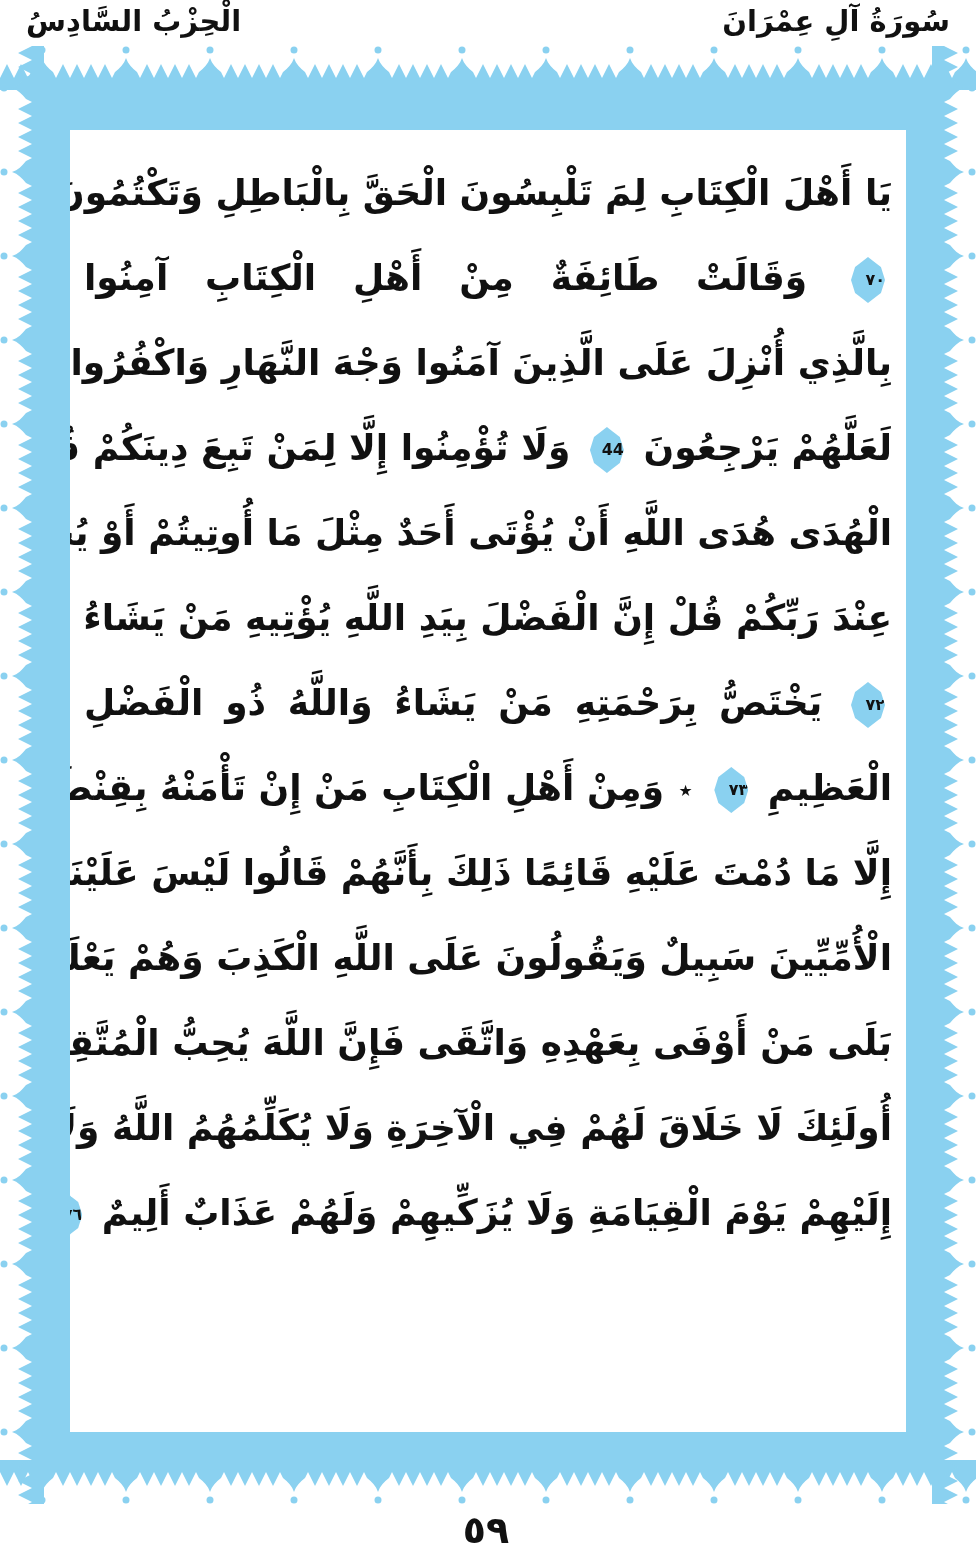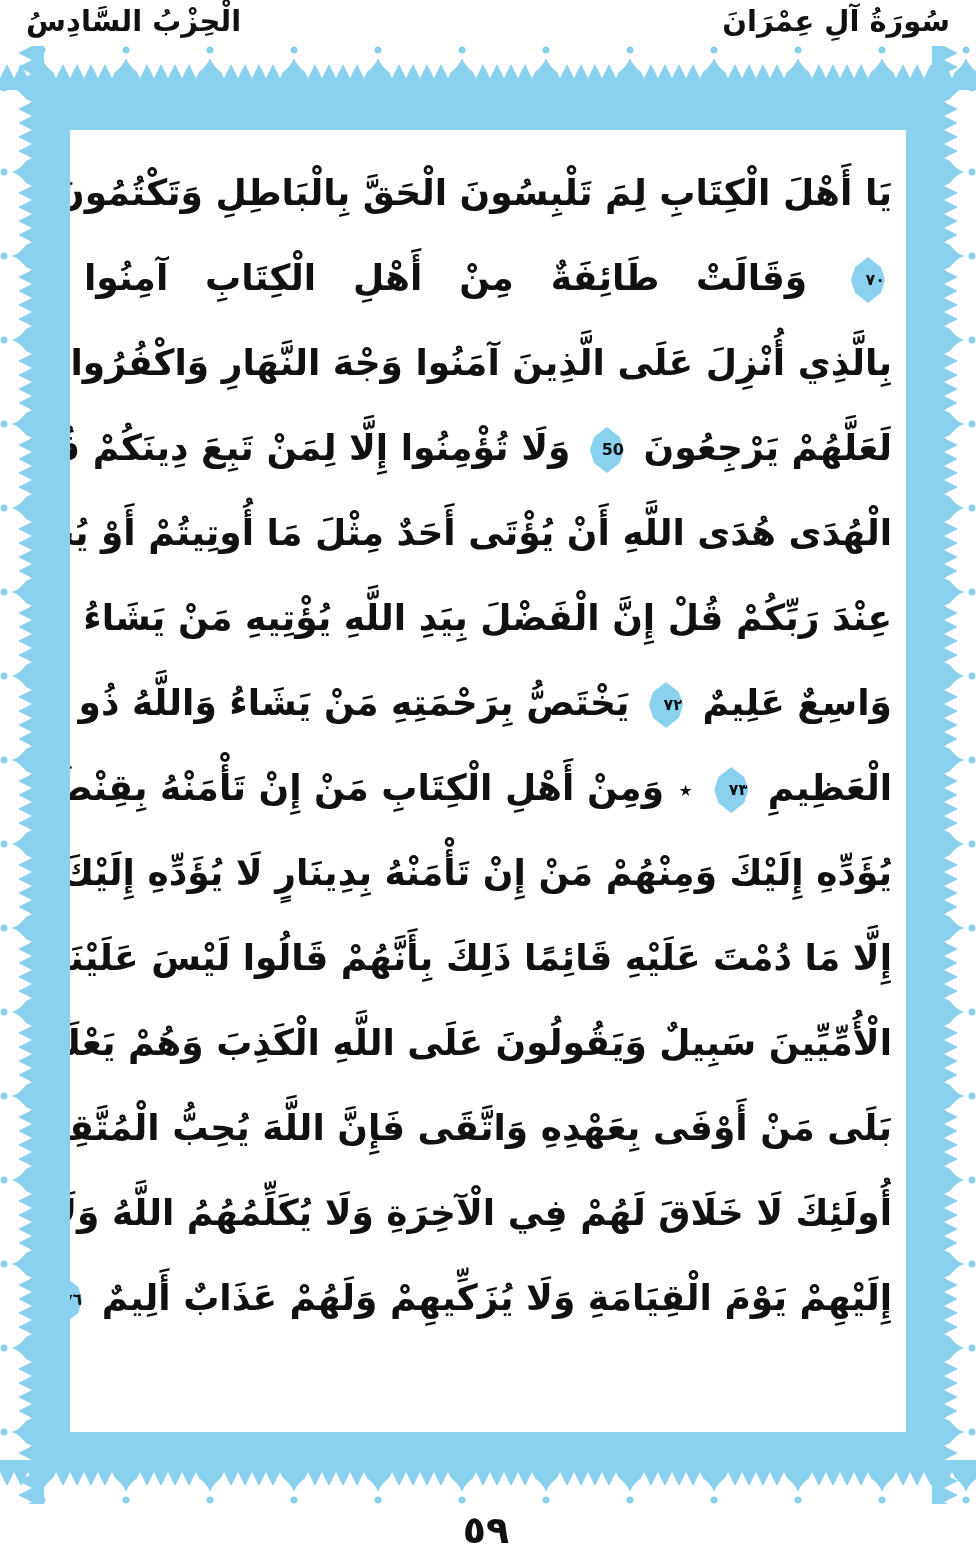--- a/index.html
+++ b/index.html
@@ -127,31 +127,30 @@
   <div class="frame"></div>
 
   <div class="panel">
     <div class="lines">
         <div class="qline"><span class="qtext">يَا أَهْلَ الْكِتَابِ لِمَ تَلْبِسُونَ الْحَقَّ بِالْبَاطِلِ وَتَكْتُمُونَ الْحَقَّ</span></div>
         <div class="qline"> <span class="vmark">
             <span class="vnum">٧٠</span>
           </span> <span class="qtext">وَقَالَتْ طَائِفَةٌ مِنْ أَهْلِ الْكِتَابِ آمِنُوا</span></div>
         <div class="qline"><span class="qtext">بِالَّذِي أُنْزِلَ عَلَى الَّذِينَ آمَنُوا وَجْهَ النَّهَارِ وَاكْفُرُوا آخِرَهُ</span></div>
         <div class="qline"><span class="qtext">لَعَلَّهُمْ يَرْجِعُونَ</span> <span class="vmark">
-            <span class="vnum">50</span>
+            <span class="vnum">44</span>
           </span> <span class="qtext">وَلَا تُؤْمِنُوا إِلَّا لِمَنْ تَبِعَ دِينَكُمْ قُلْ إِنَّ</span></div>
         <div class="qline"><span class="qtext">الْهُدَى هُدَى اللَّهِ أَنْ يُؤْتَى أَحَدٌ مِثْلَ مَا أُوتِيتُمْ أَوْ يُحَاجُّوكُمْ</span></div>
         <div class="qline"><span class="qtext">عِنْدَ رَبِّكُمْ قُلْ إِنَّ الْفَضْلَ بِيَدِ اللَّهِ يُؤْتِيهِ مَنْ يَشَاءُ وَاللَّهُ</span></div>
-        <div class="qline"><span class="qtext">وَاسِعٌ عَلِيمٌ</span> <span class="vmark">
+        <div class="qline"> <span class="vmark">
             <span class="vnum">٧٢</span>
           </span> <span class="qtext">يَخْتَصُّ بِرَحْمَتِهِ مَنْ يَشَاءُ وَاللَّهُ ذُو الْفَضْلِ</span></div>
         <div class="qline"><span class="qtext">الْعَظِيمِ</span> <span class="vmark">
             <span class="vnum">٧٣</span>
           </span> <span class="rub">٭</span> <span class="qtext">وَمِنْ أَهْلِ الْكِتَابِ مَنْ إِنْ تَأْمَنْهُ بِقِنْطَارٍ</span></div>
-        <div class="qline"><span class="qtext">يُؤَدِّهِ إِلَيْكَ وَمِنْهُمْ مَنْ إِنْ تَأْمَنْهُ بِدِينَارٍ لَا يُؤَدِّهِ إِلَيْكَ</span></div>
         <div class="qline"><span class="qtext">إِلَّا مَا دُمْتَ عَلَيْهِ قَائِمًا ذَلِكَ بِأَنَّهُمْ قَالُوا لَيْسَ عَلَيْنَا فِي</span></div>
         <div class="qline"><span class="qtext">الْأُمِّيِّينَ سَبِيلٌ وَيَقُولُونَ عَلَى اللَّهِ الْكَذِبَ وَهُمْ يَعْلَمُونَ</span> </div>
         <div class="qline"><span class="qtext">بَلَى مَنْ أَوْفَى بِعَهْدِهِ وَاتَّقَى فَإِنَّ اللَّهَ يُحِبُّ الْمُتَّقِينَ</span> </div>
         <div class="qline"><span class="qtext">أُولَئِكَ لَا خَلَاقَ لَهُمْ فِي الْآخِرَةِ وَلَا يُكَلِّمُهُمُ اللَّهُ وَلَا يَنْظُرُ</span></div>
         <div class="qline"><span class="qtext">إِلَيْهِمْ يَوْمَ الْقِيَامَةِ وَلَا يُزَكِّيهِمْ وَلَهُمْ عَذَابٌ أَلِيمٌ</span> <span class="vmark">
             <span class="vnum">٧٦</span>
           </span></div>
       </div>
   </div>
 

